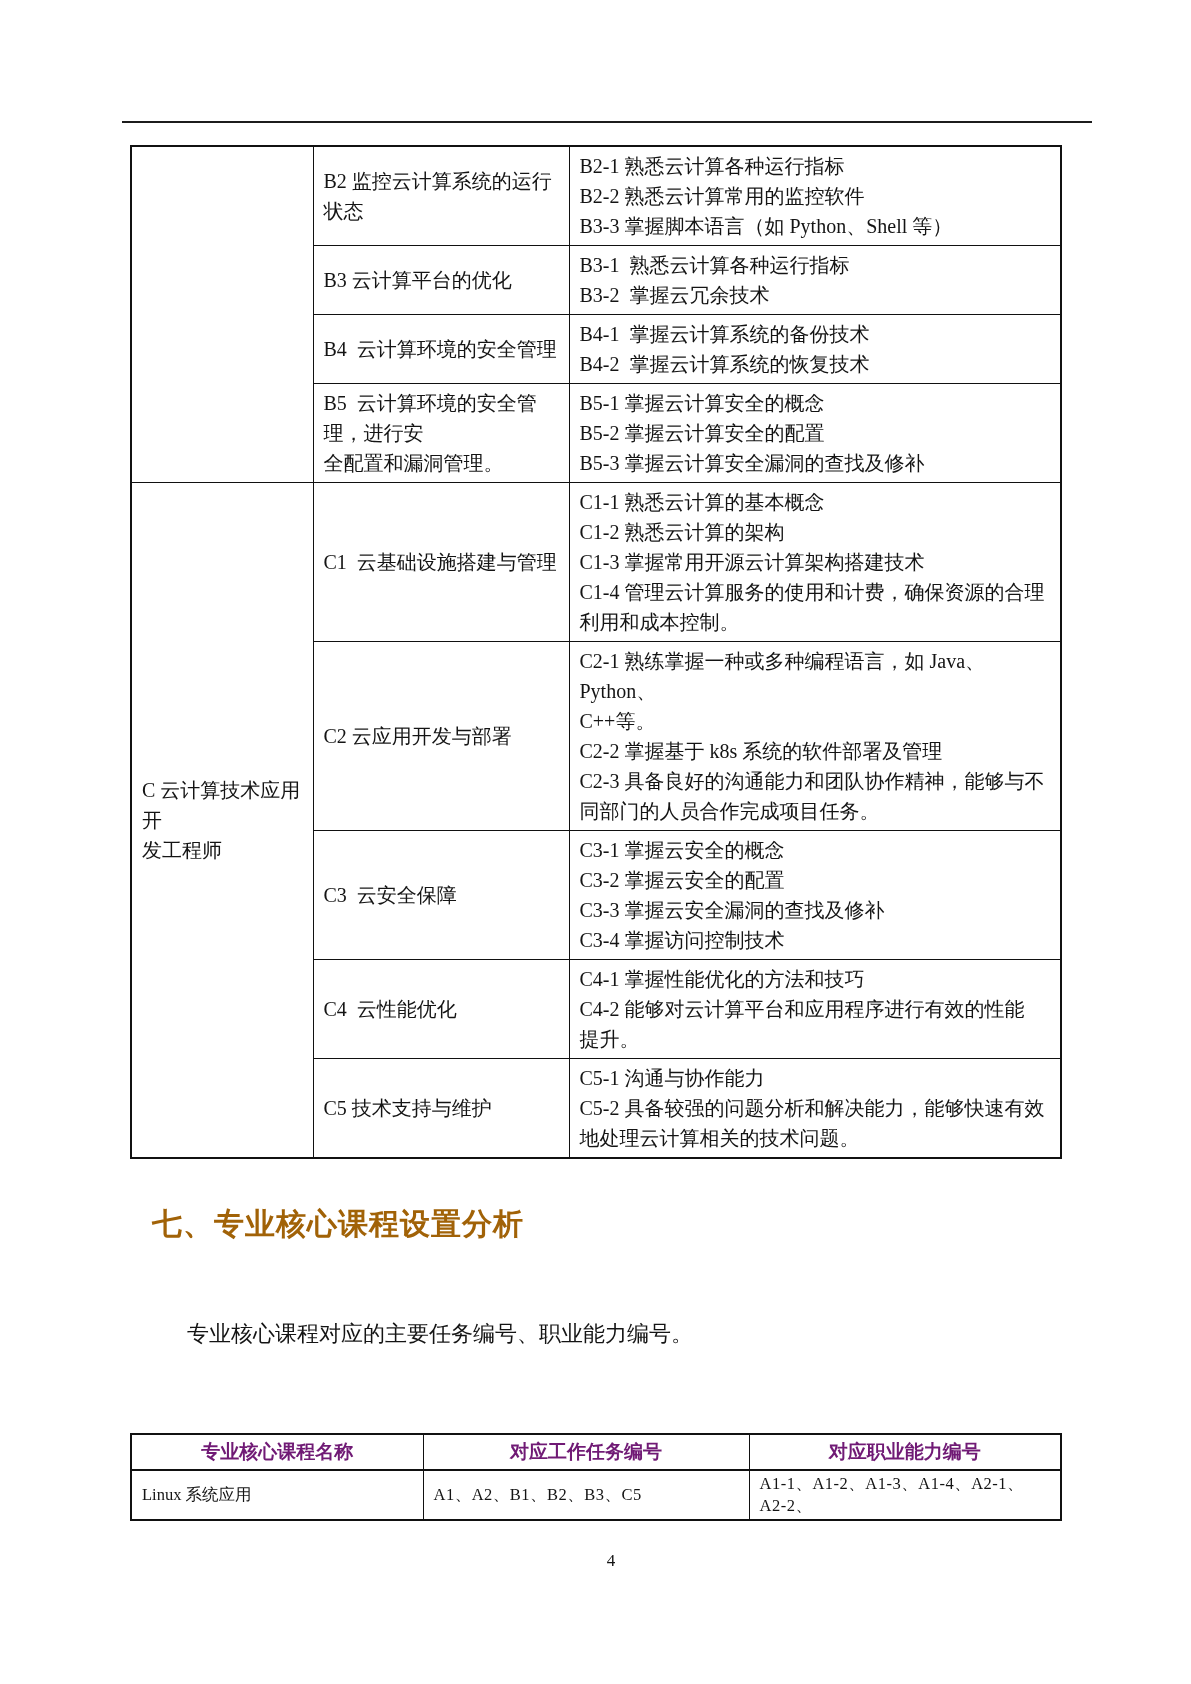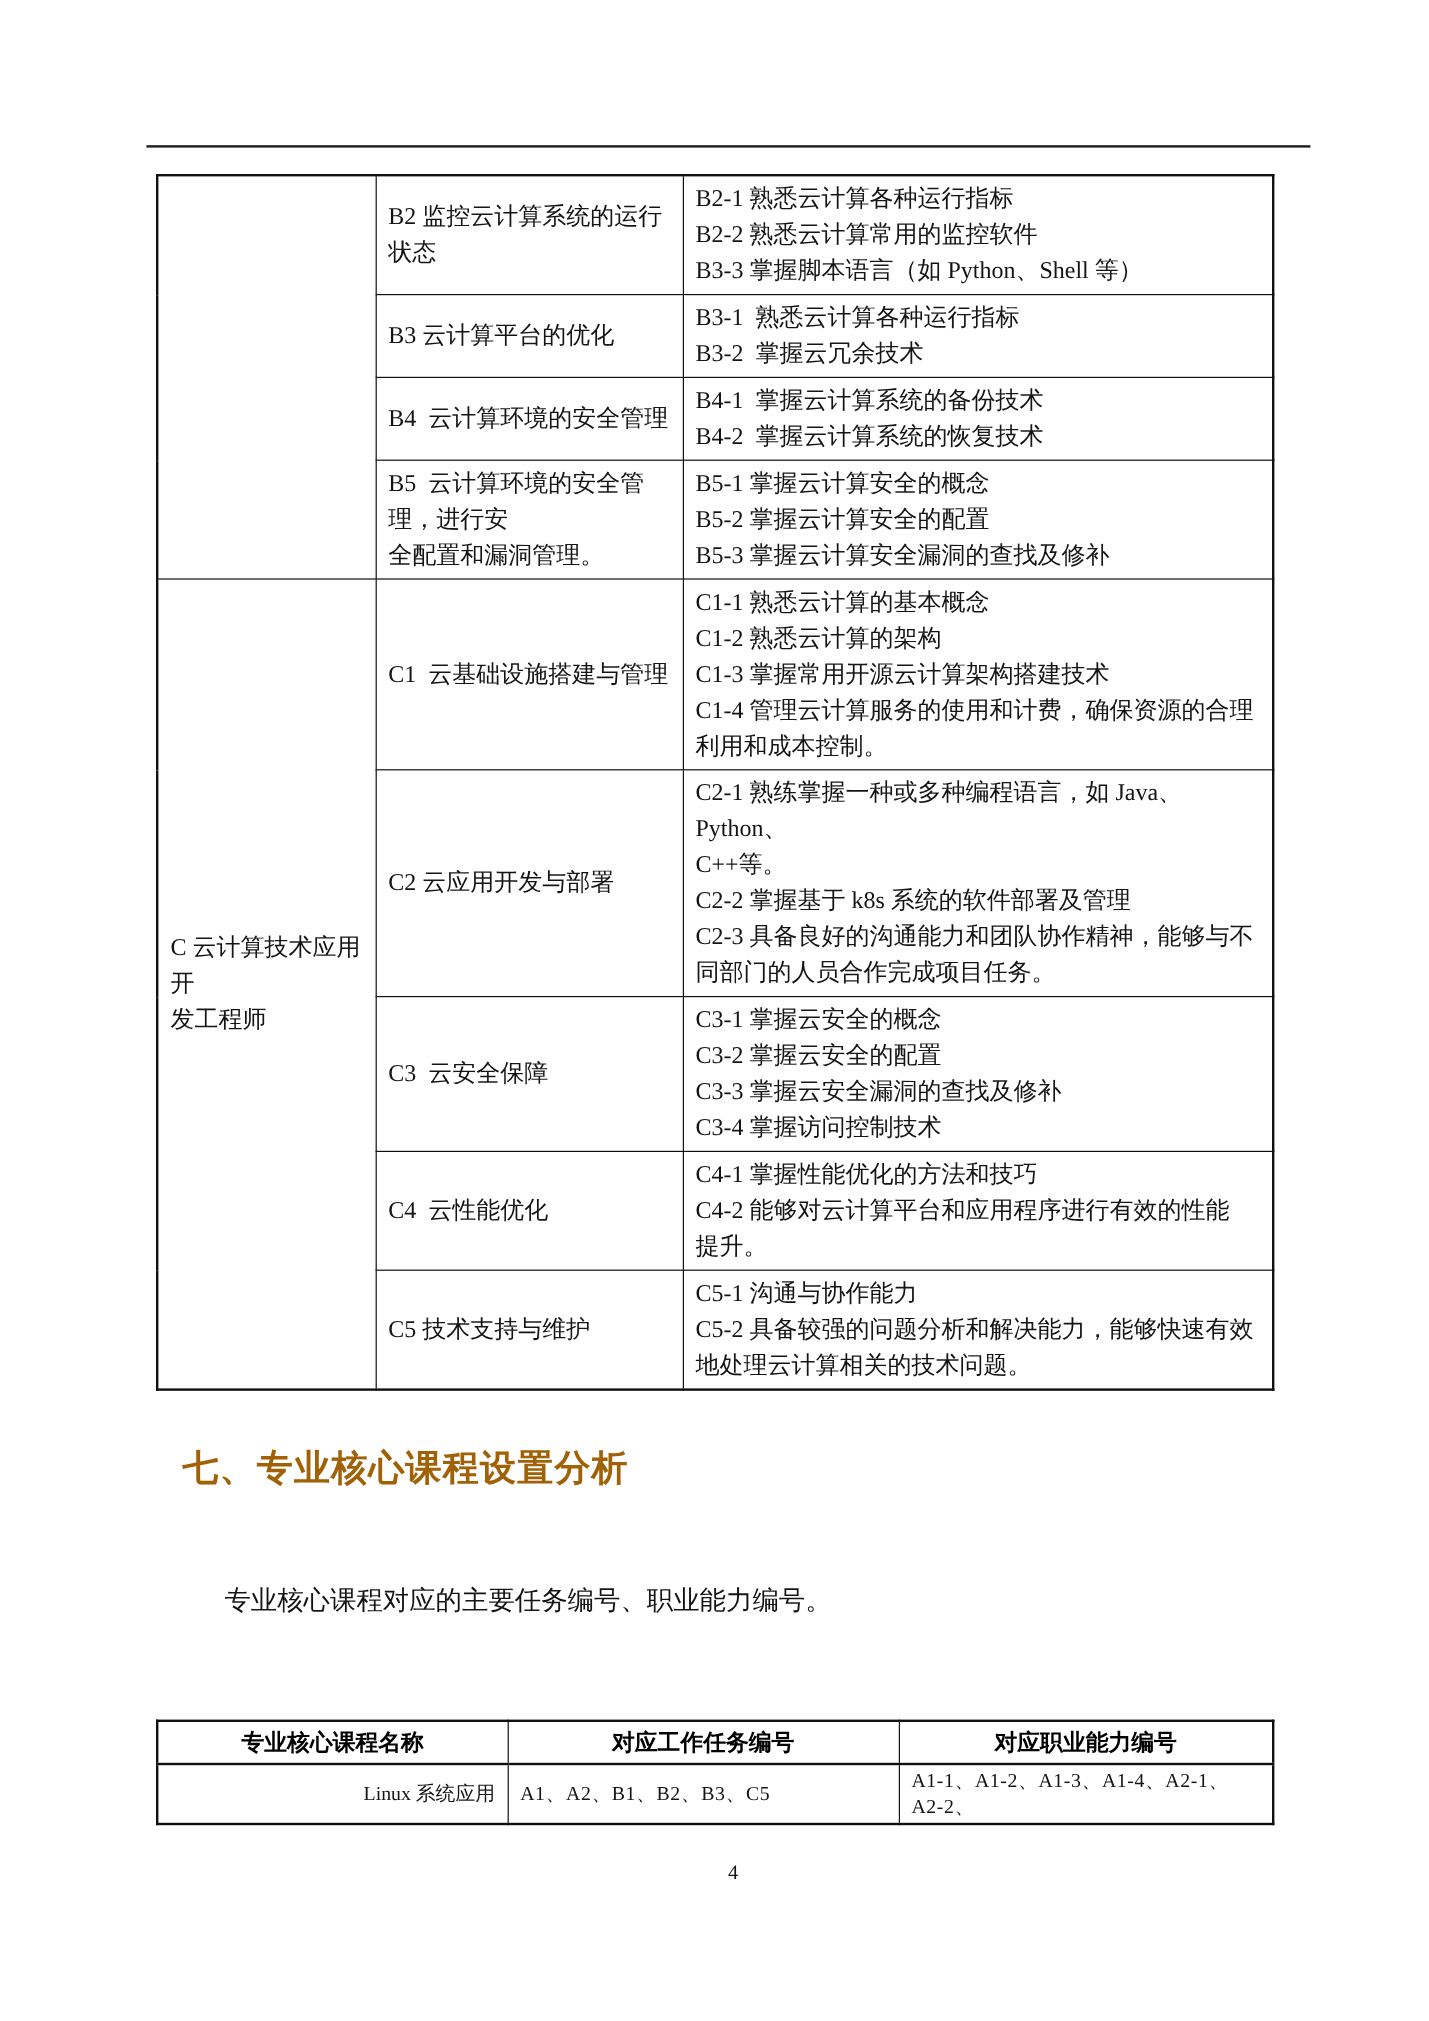--- a/index.html
+++ b/index.html
@@ -68,30 +68,30 @@
   }
   table.courses th {
     border: 1.5px solid #111;
     border-bottom: 2px solid #111;
     font-family: "Liberation Sans", "DejaVu Sans", sans-serif;
     font-weight: bold;
     font-size: 19px;
     height: 36px;
     text-align: center;
     vertical-align: middle;
-    color: #000000;
+    color: #701a75;
   }
   table.courses td {
     border: 1.5px solid #111;
     font-size: 16.5px;
     height: 50px;
     vertical-align: middle;
     padding: 0 10px;
   }
-  td.course-name { text-align: right; }
+  td.course-name { text-align: left; }
   td.codes { text-align: left; letter-spacing: 0.5px; }
   
   .page-number {
     margin-top: 30px;
     width: 930px;
     text-align: center;
     font-size: 17px;
     transform: translateX(16px);
   }
 </style>

